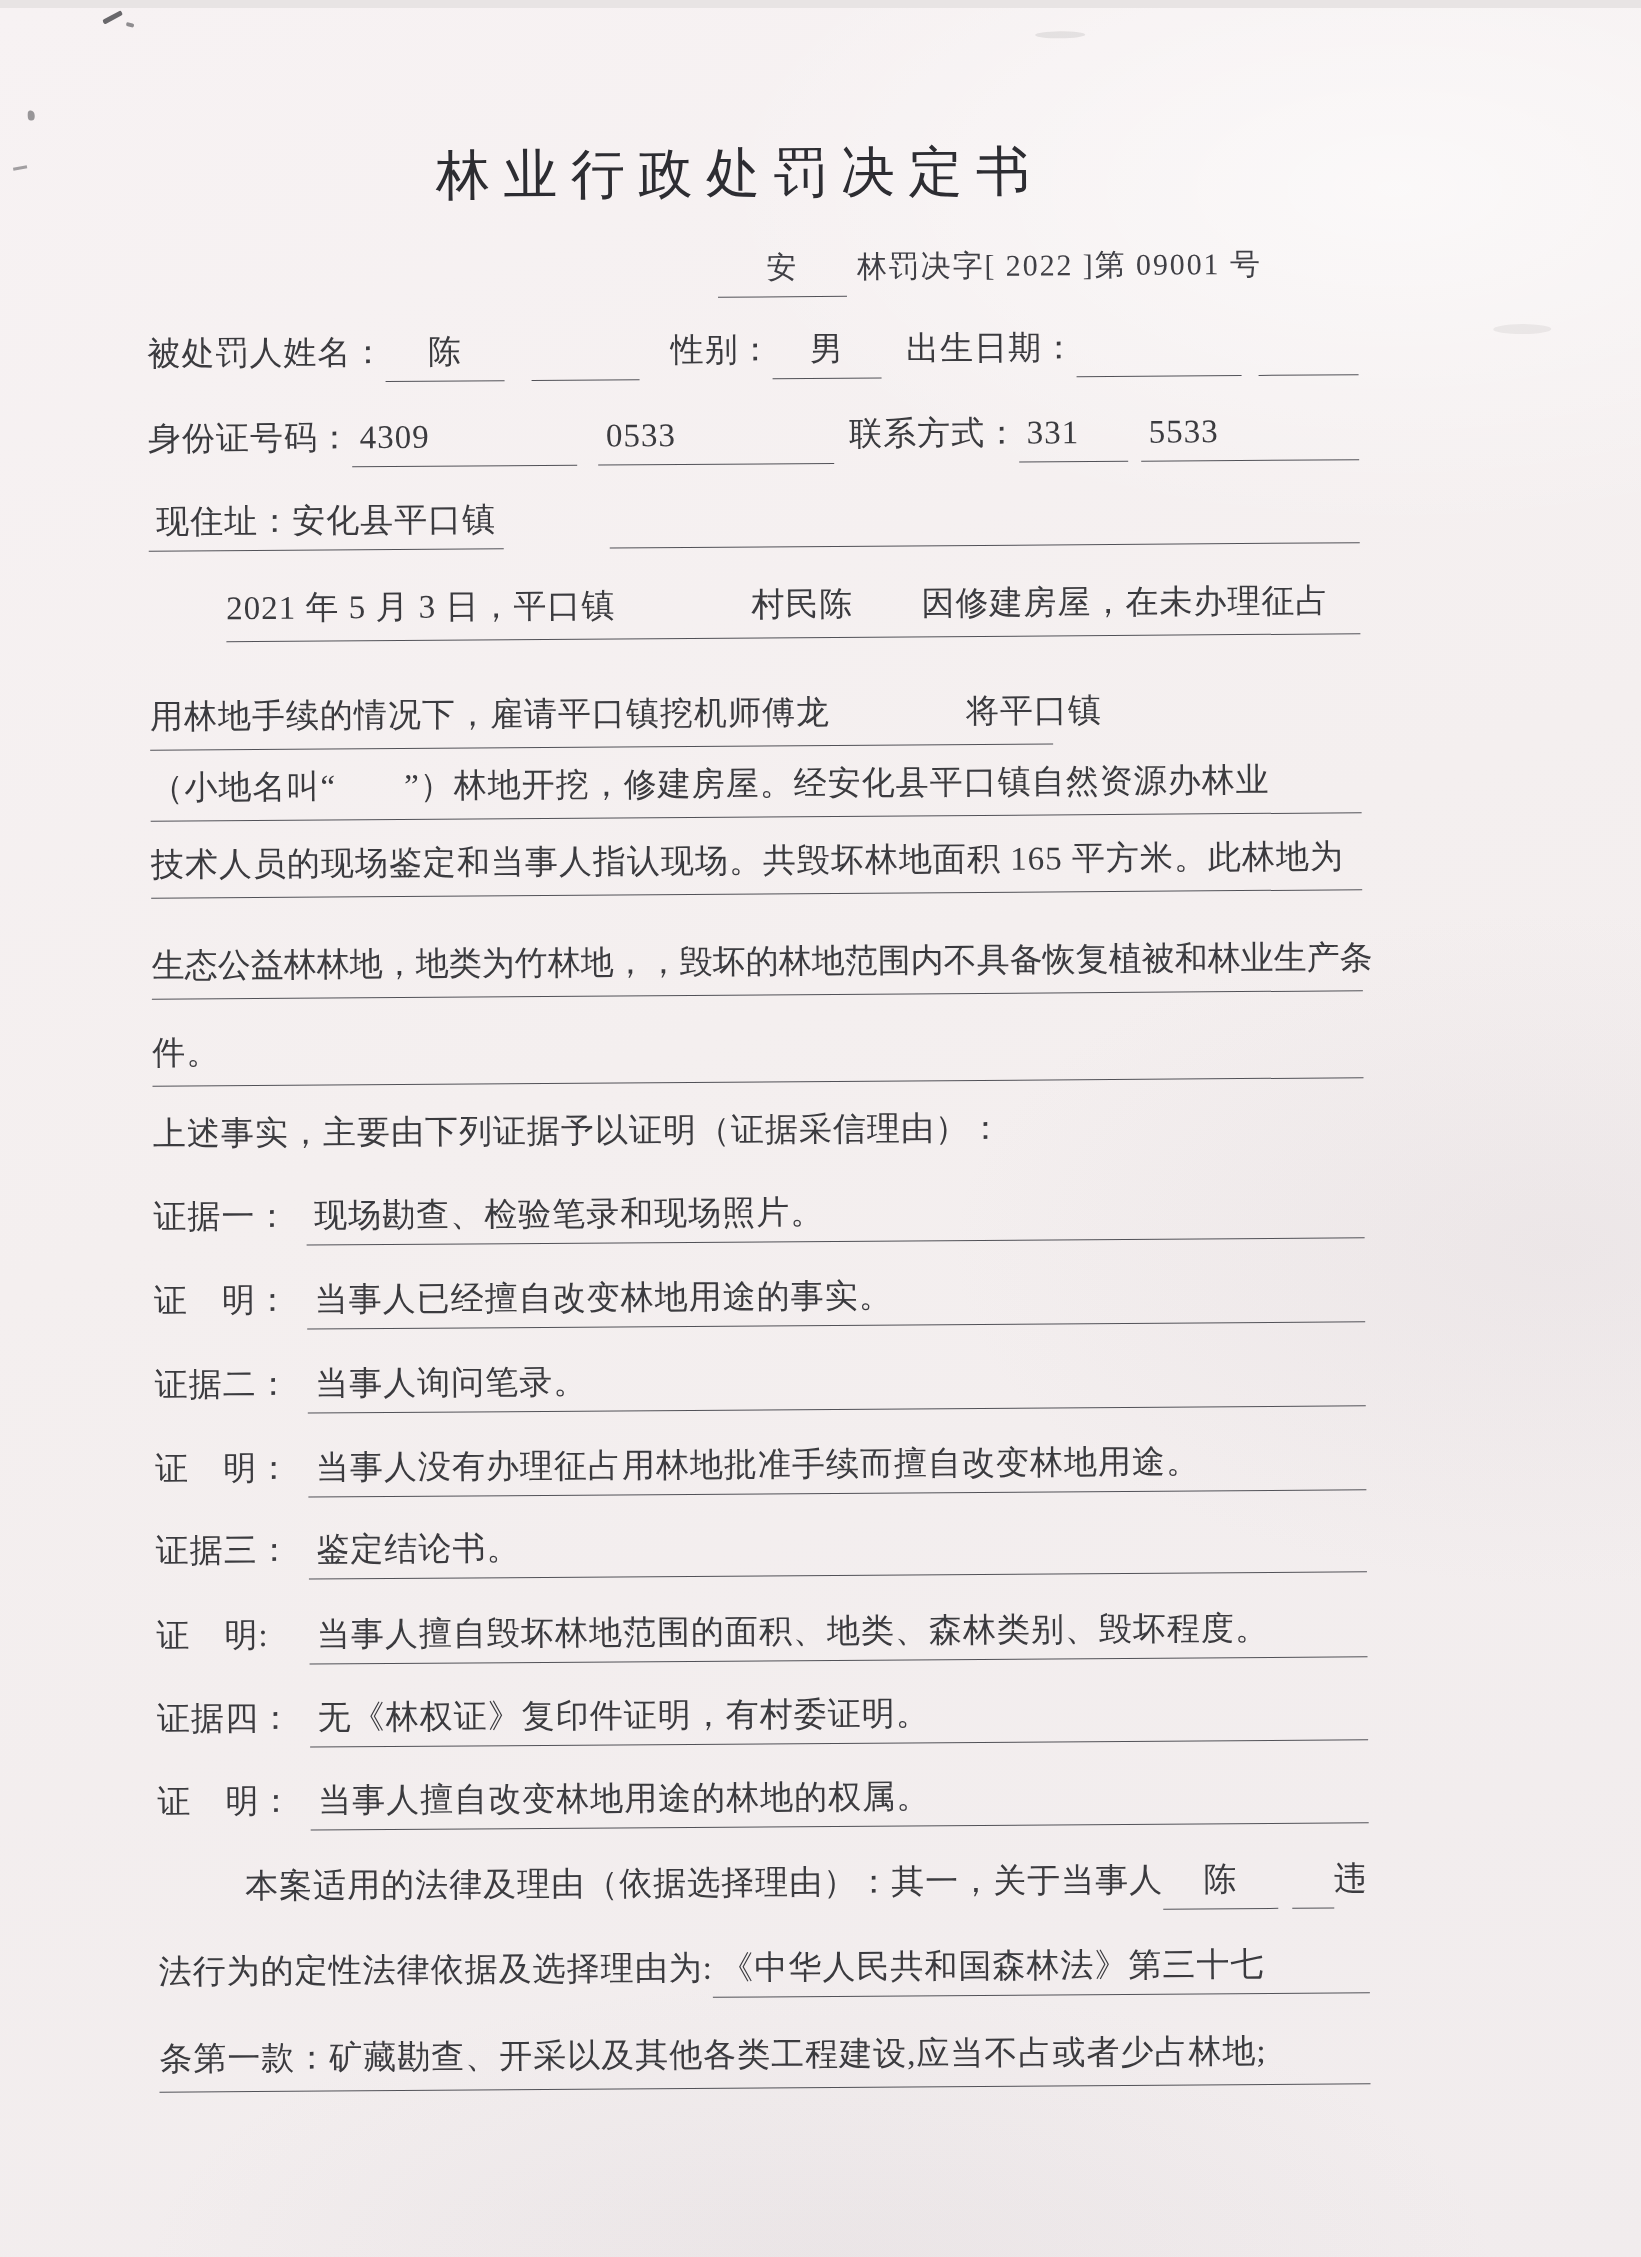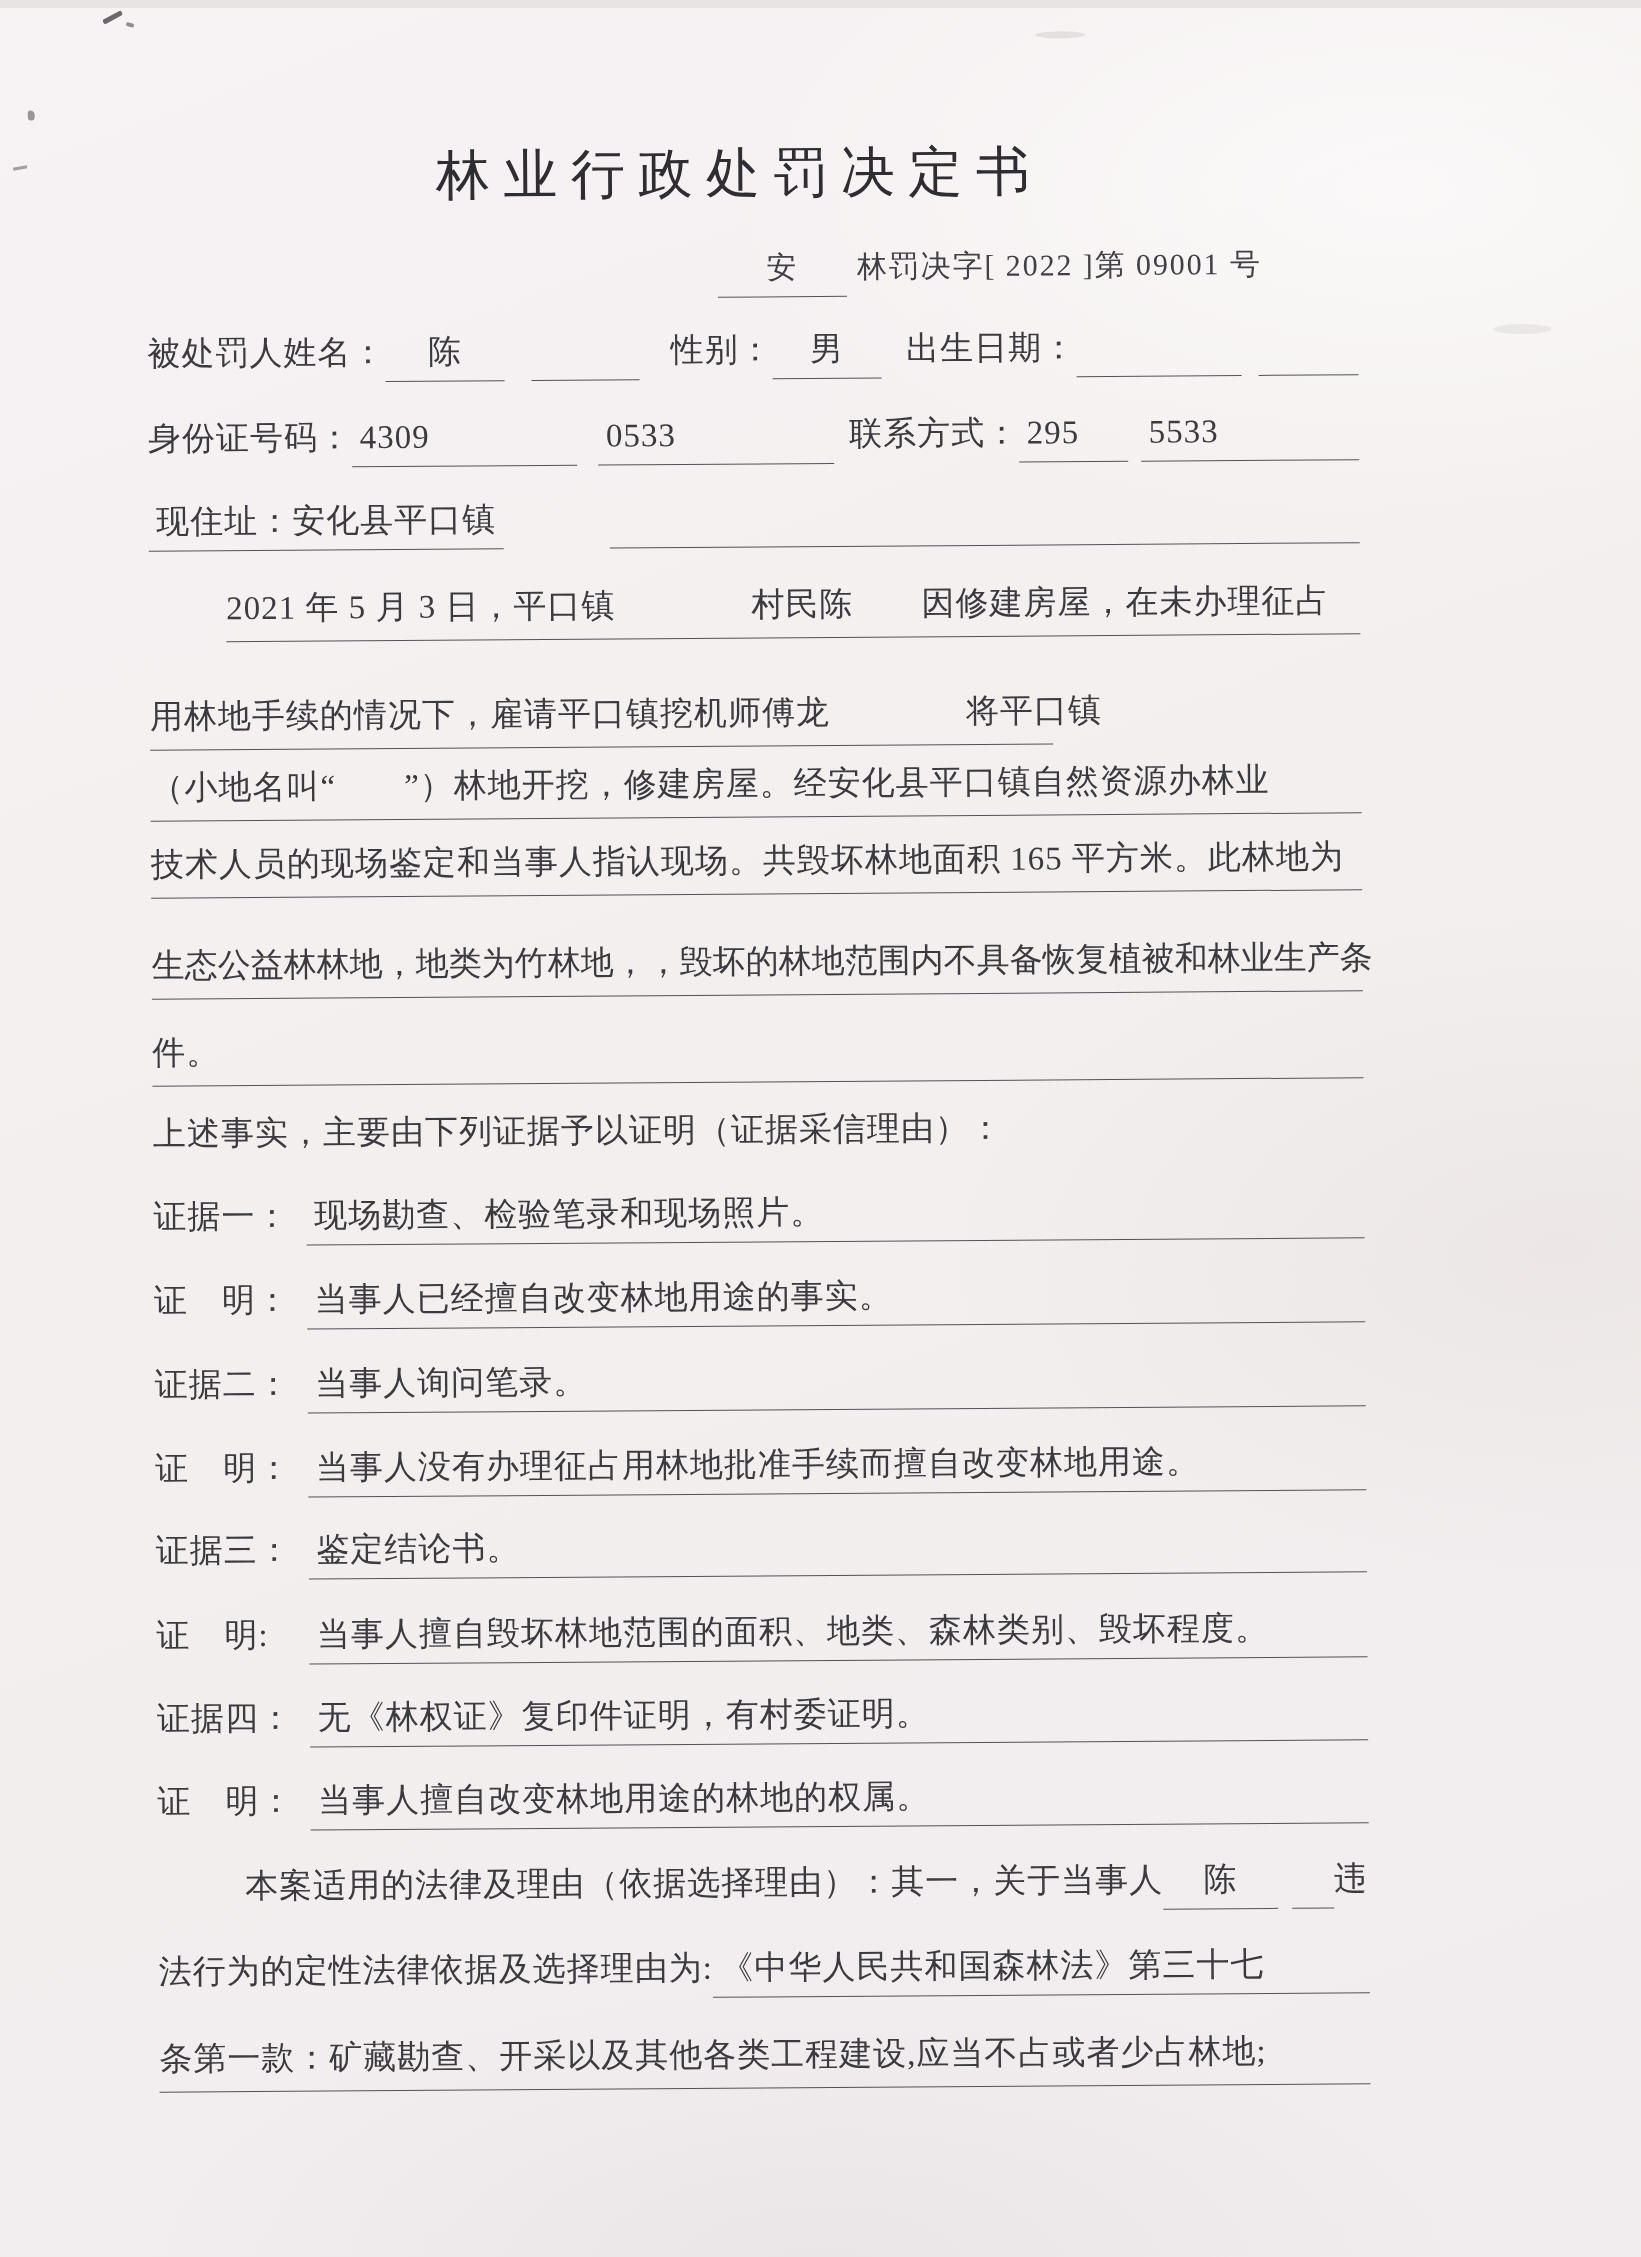--- a/index.html
+++ b/index.html
@@ -73,21 +73,21 @@
       <span class="lbl" style="margin-left:25px;">出生日期：</span>
       <span class="blank flex1"></span>
       <span class="blank" style="width:100px;margin-left:17.4px;"></span>
     </div>
 
     <div class="row" style="top:406px;">
       <span class="lbl">身份证号码：</span>
       <span class="u" style="min-width:210px;">4309</span>
       <span class="u" style="min-width:220px;margin-left:21px;">0533</span>
       <span class="lbl" style="margin-left:15.4px;">联系方式：</span>
-      <span class="u" style="min-width:93px;">295</span>
+      <span class="u" style="min-width:93px;">331</span>
       <span class="u flex1" style="margin-left:13.5px;">5533</span>
     </div>
 
     <div class="row" style="top:489px;">
       <span class="u">现住址：安化县平口镇</span>
       <span class="gap" style="width:106px;"></span>
       <span class="blank flex1"></span>
     </div>
 
     <div class="factline" style="top:574px;left:222px;right:285px;">2021 年 5 月 3 日，平口镇　　　　村民陈　　因修建房屋，在未办理征占</div>

